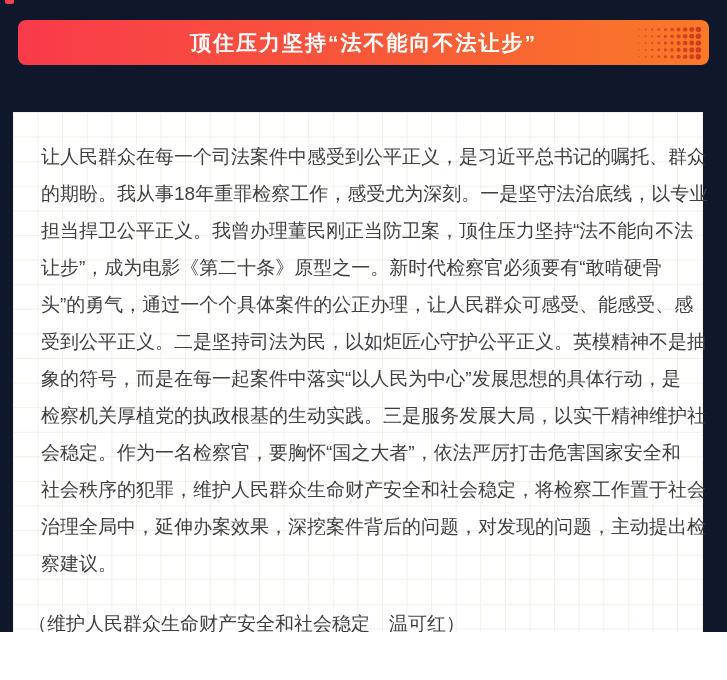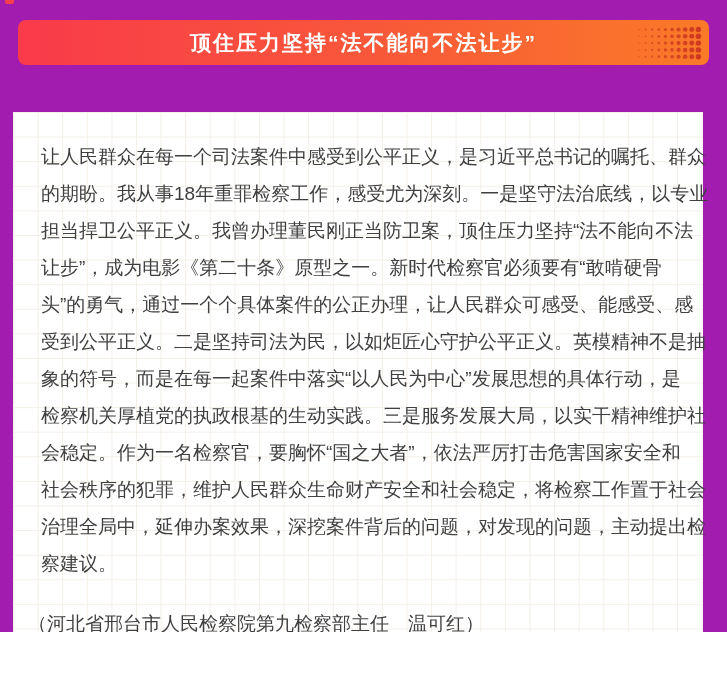--- a/index.html
+++ b/index.html
@@ -1,20 +1,20 @@
 <!DOCTYPE html>
 <html><head>
 <meta charset="utf-8">
 <style>
   html, body { margin: 0; padding: 0; background: #ffffff; }
   .page {
     position: relative;
     width: 727px;
     height: 632px;
-    background: #a21caf;
+    background: #0f172a;
     overflow: hidden;
     font-family: "Liberation Sans", sans-serif;
   }
   .corner-accent {
     position: absolute;
     left: 5px;
     top: 0;
     width: 9px;
     height: 4px;
     background: #f5404e;
@@ -145,15 +145,15 @@
 担当捍卫公平正义。我曾办理董民刚正当防卫案，顶住压力坚持“法不能向不法
 让步”，成为电影《第二十条》原型之一。新时代检察官必须要有“敢啃硬骨
 头”的勇气，通过一个个具体案件的公正办理，让人民群众可感受、能感受、感
 受到公平正义。二是坚持司法为民，以如炬匠心守护公平正义。英模精神不是抽
 象的符号，而是在每一起案件中落实“以人民为中心”发展思想的具体行动，是
 检察机关厚植党的执政根基的生动实践。三是服务发展大局，以实干精神维护社
 会稳定。作为一名检察官，要胸怀“国之大者”，依法严厉打击危害国家安全和
 社会秩序的犯罪，维护人民群众生命财产安全和社会稳定，将检察工作置于社会
 治理全局中，延伸办案效果，深挖案件背后的问题，对发现的问题，主动提出检
 察建议。</p>
-    <p class="attribution">（河北省邢台市人民检察院第九检察部主任　温可红）</p>
+    <p class="attribution">（维护人民群众生命财产安全和社会稳定　温可红）</p>
   </div>
 </div>
 
 </body></html>

